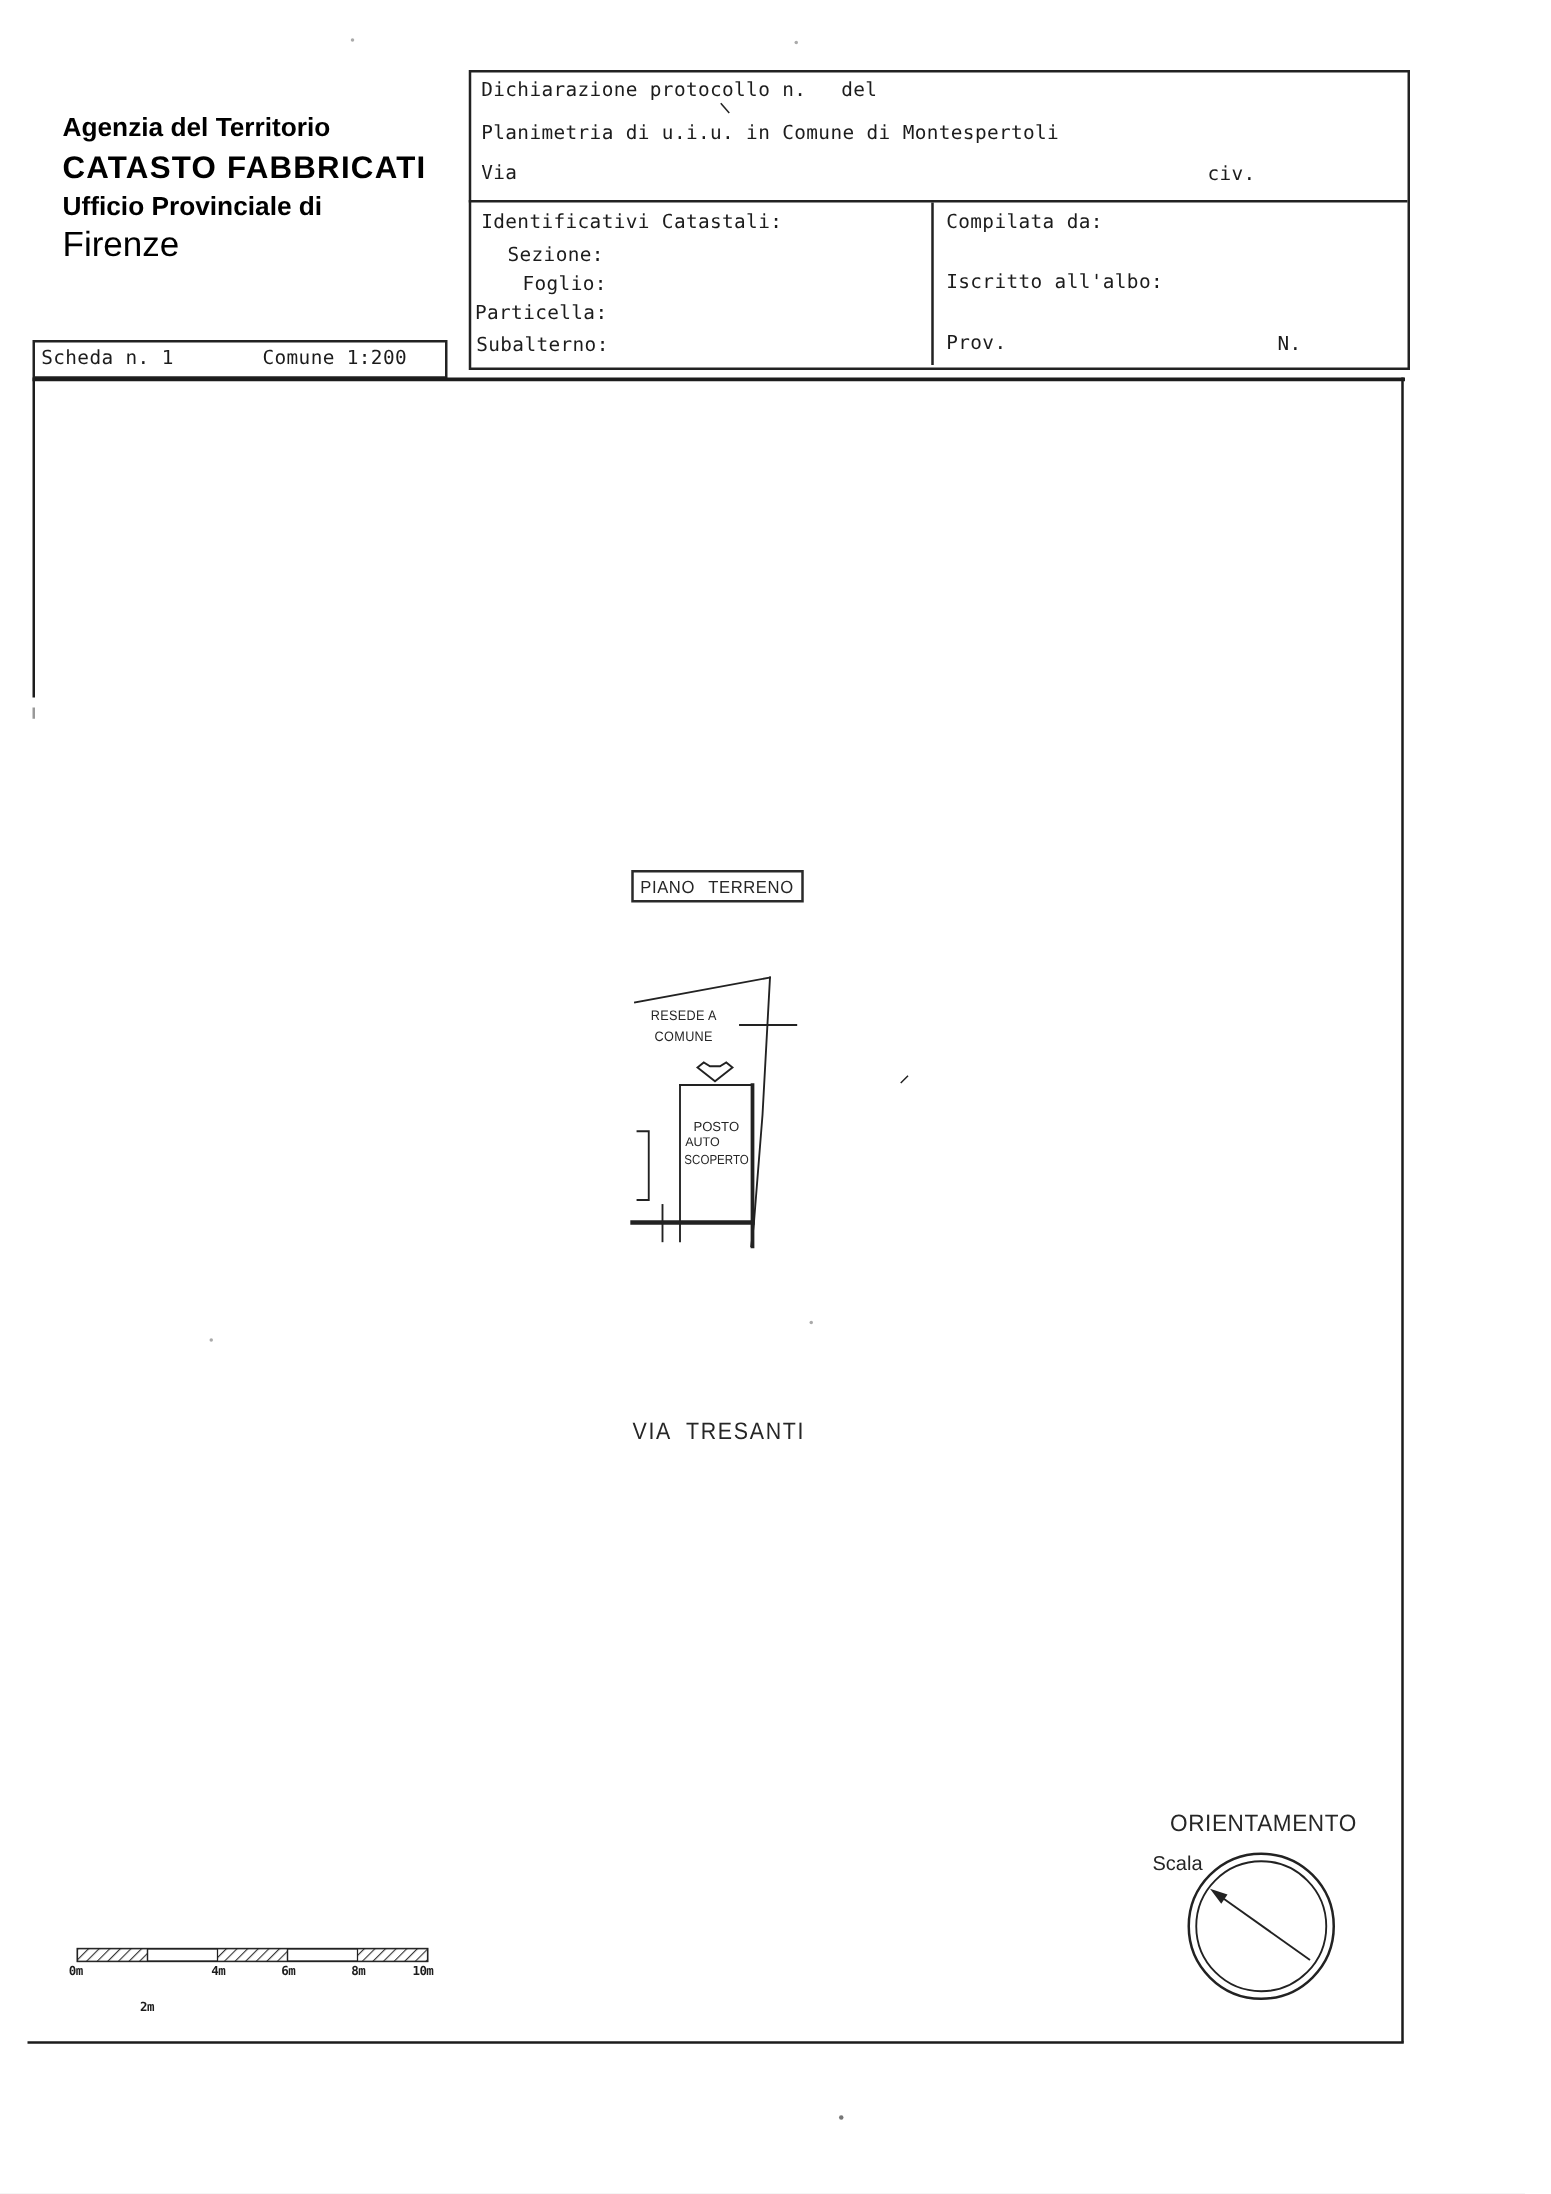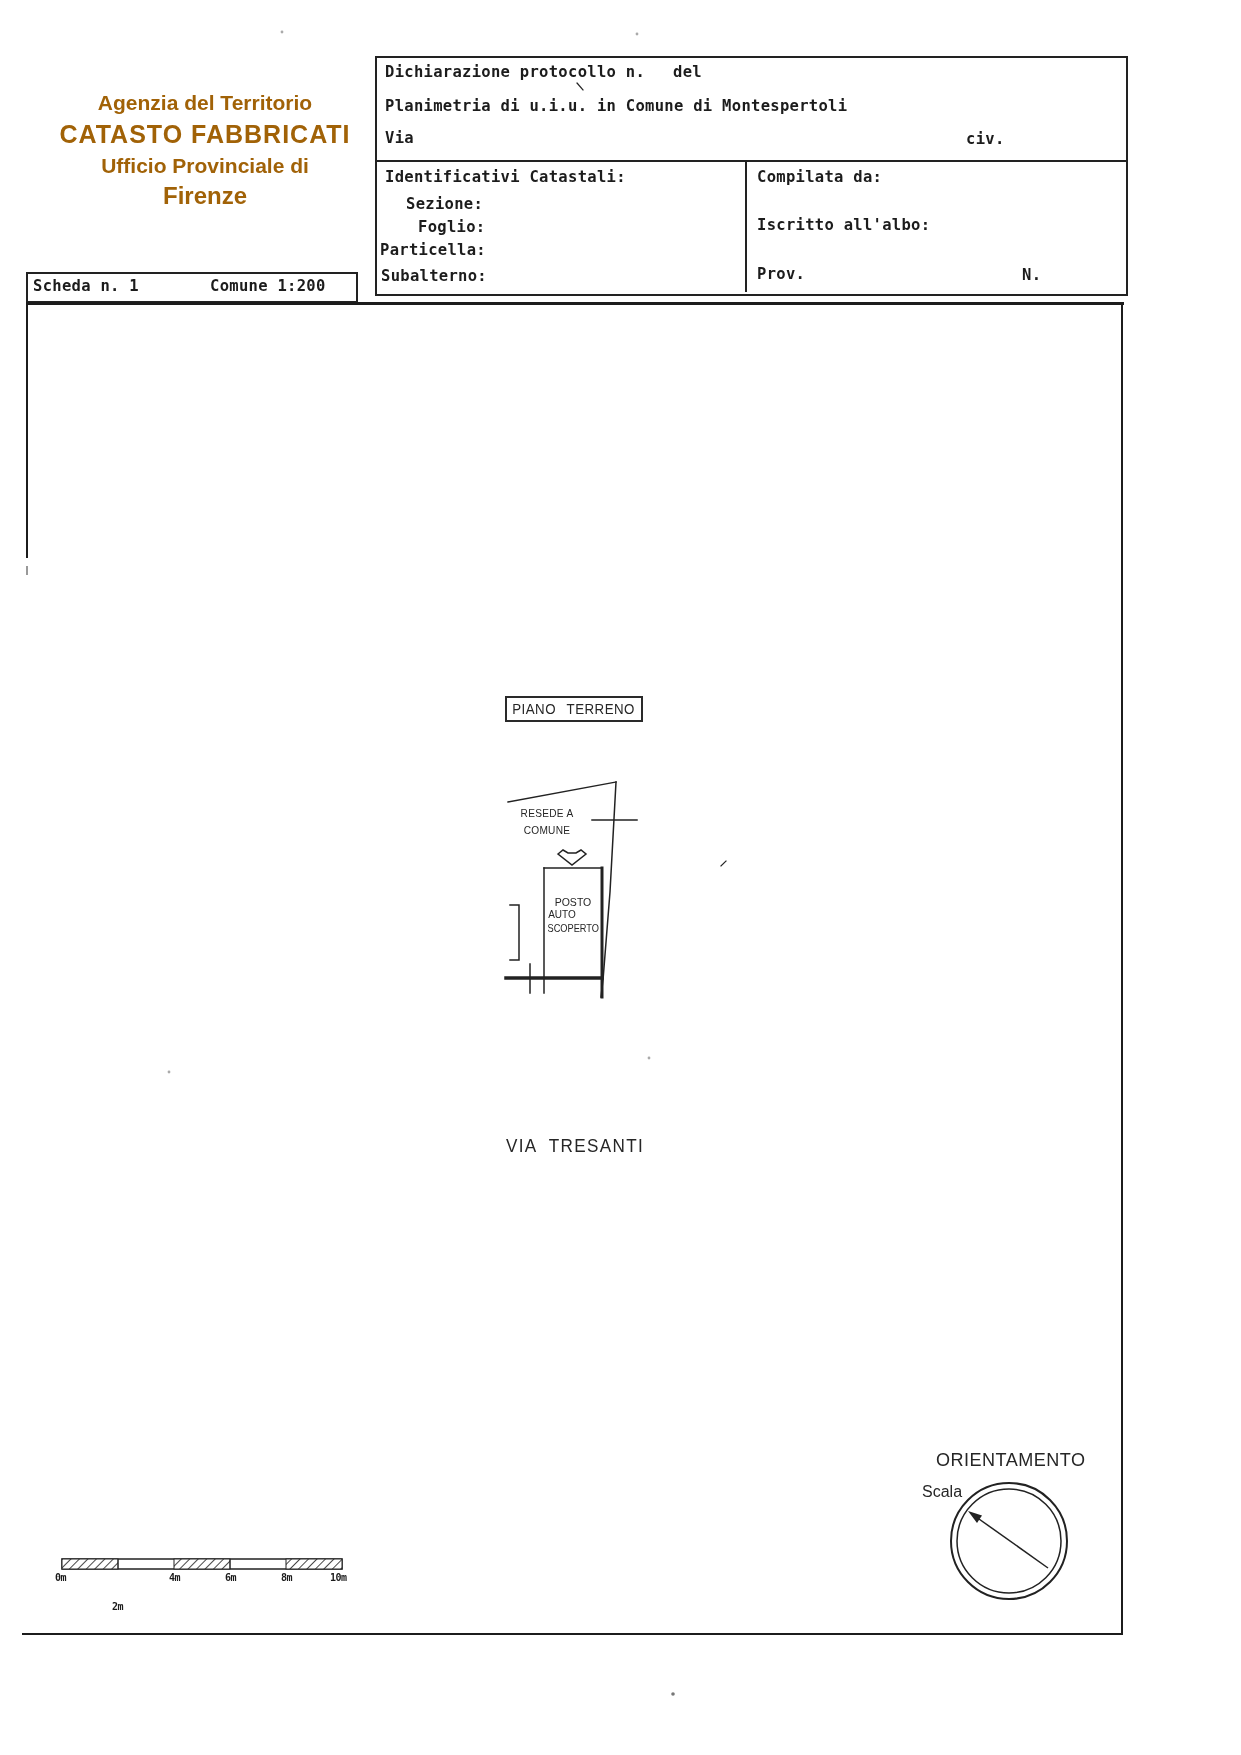--- a/index.html
+++ b/index.html
@@ -3,30 +3,30 @@
 <meta charset="utf-8">
 <style>
   html,body { margin:0; padding:0; background:#e8e8e8; }
   .page {
     position:relative; width:1241px; height:1755px; background:#ffffff;
     font-family:"DejaVu Sans Mono","Liberation Mono",monospace;
     color:#1c1c1c; overflow:hidden; margin:0 auto;
   }
   .abs { position:absolute; white-space:nowrap; }
   .tw  { font-family:"DejaVu Sans Mono","Liberation Mono",monospace;
-         font-weight:700; font-size:15.5px; letter-spacing:.3px; color:#1c1c1c; }
+         font-weight:400; font-size:15.5px; letter-spacing:.3px; color:#1c1c1c; }
   .arch{ font-family:"Liberation Sans","DejaVu Sans",sans-serif; color:#262626; }
 
   
-  .agency { left:50px; top:88px; width:310px; text-align:center;
-            font-family:"Liberation Sans","DejaVu Sans",sans-serif; color:#a16207; }
+  .agency { left:50px; top:88px; width:310px; text-align:left;
+            font-family:"Liberation Sans","DejaVu Sans",sans-serif; color:#000000; }
   .agency .l1 { font-size:21px; font-weight:700; line-height:30px; }
   .agency .l2 { font-size:25px; font-weight:700; letter-spacing:1px; line-height:33px; }
   .agency .l3 { font-size:21px; font-weight:700; line-height:30px; }
-  .agency .l4 { font-size:24px; font-weight:700; line-height:30px; }
+  .agency .l4 { font-size:28px; font-weight:400; line-height:30px; }
 
   
   .hdr-box   { left:375px; top:56px;  width:749px; height:236px; border:2px solid #222; }
   .hdr-hline { left:375px; top:160px; width:751px; height:2px;   background:#222; }
   .hdr-vline { left:745px; top:162px; width:2px;   height:130px; background:#222; }
 
   
   .scheda-box { left:26px; top:272px; width:328px; height:27px; border:2px solid #222; }
 
   

